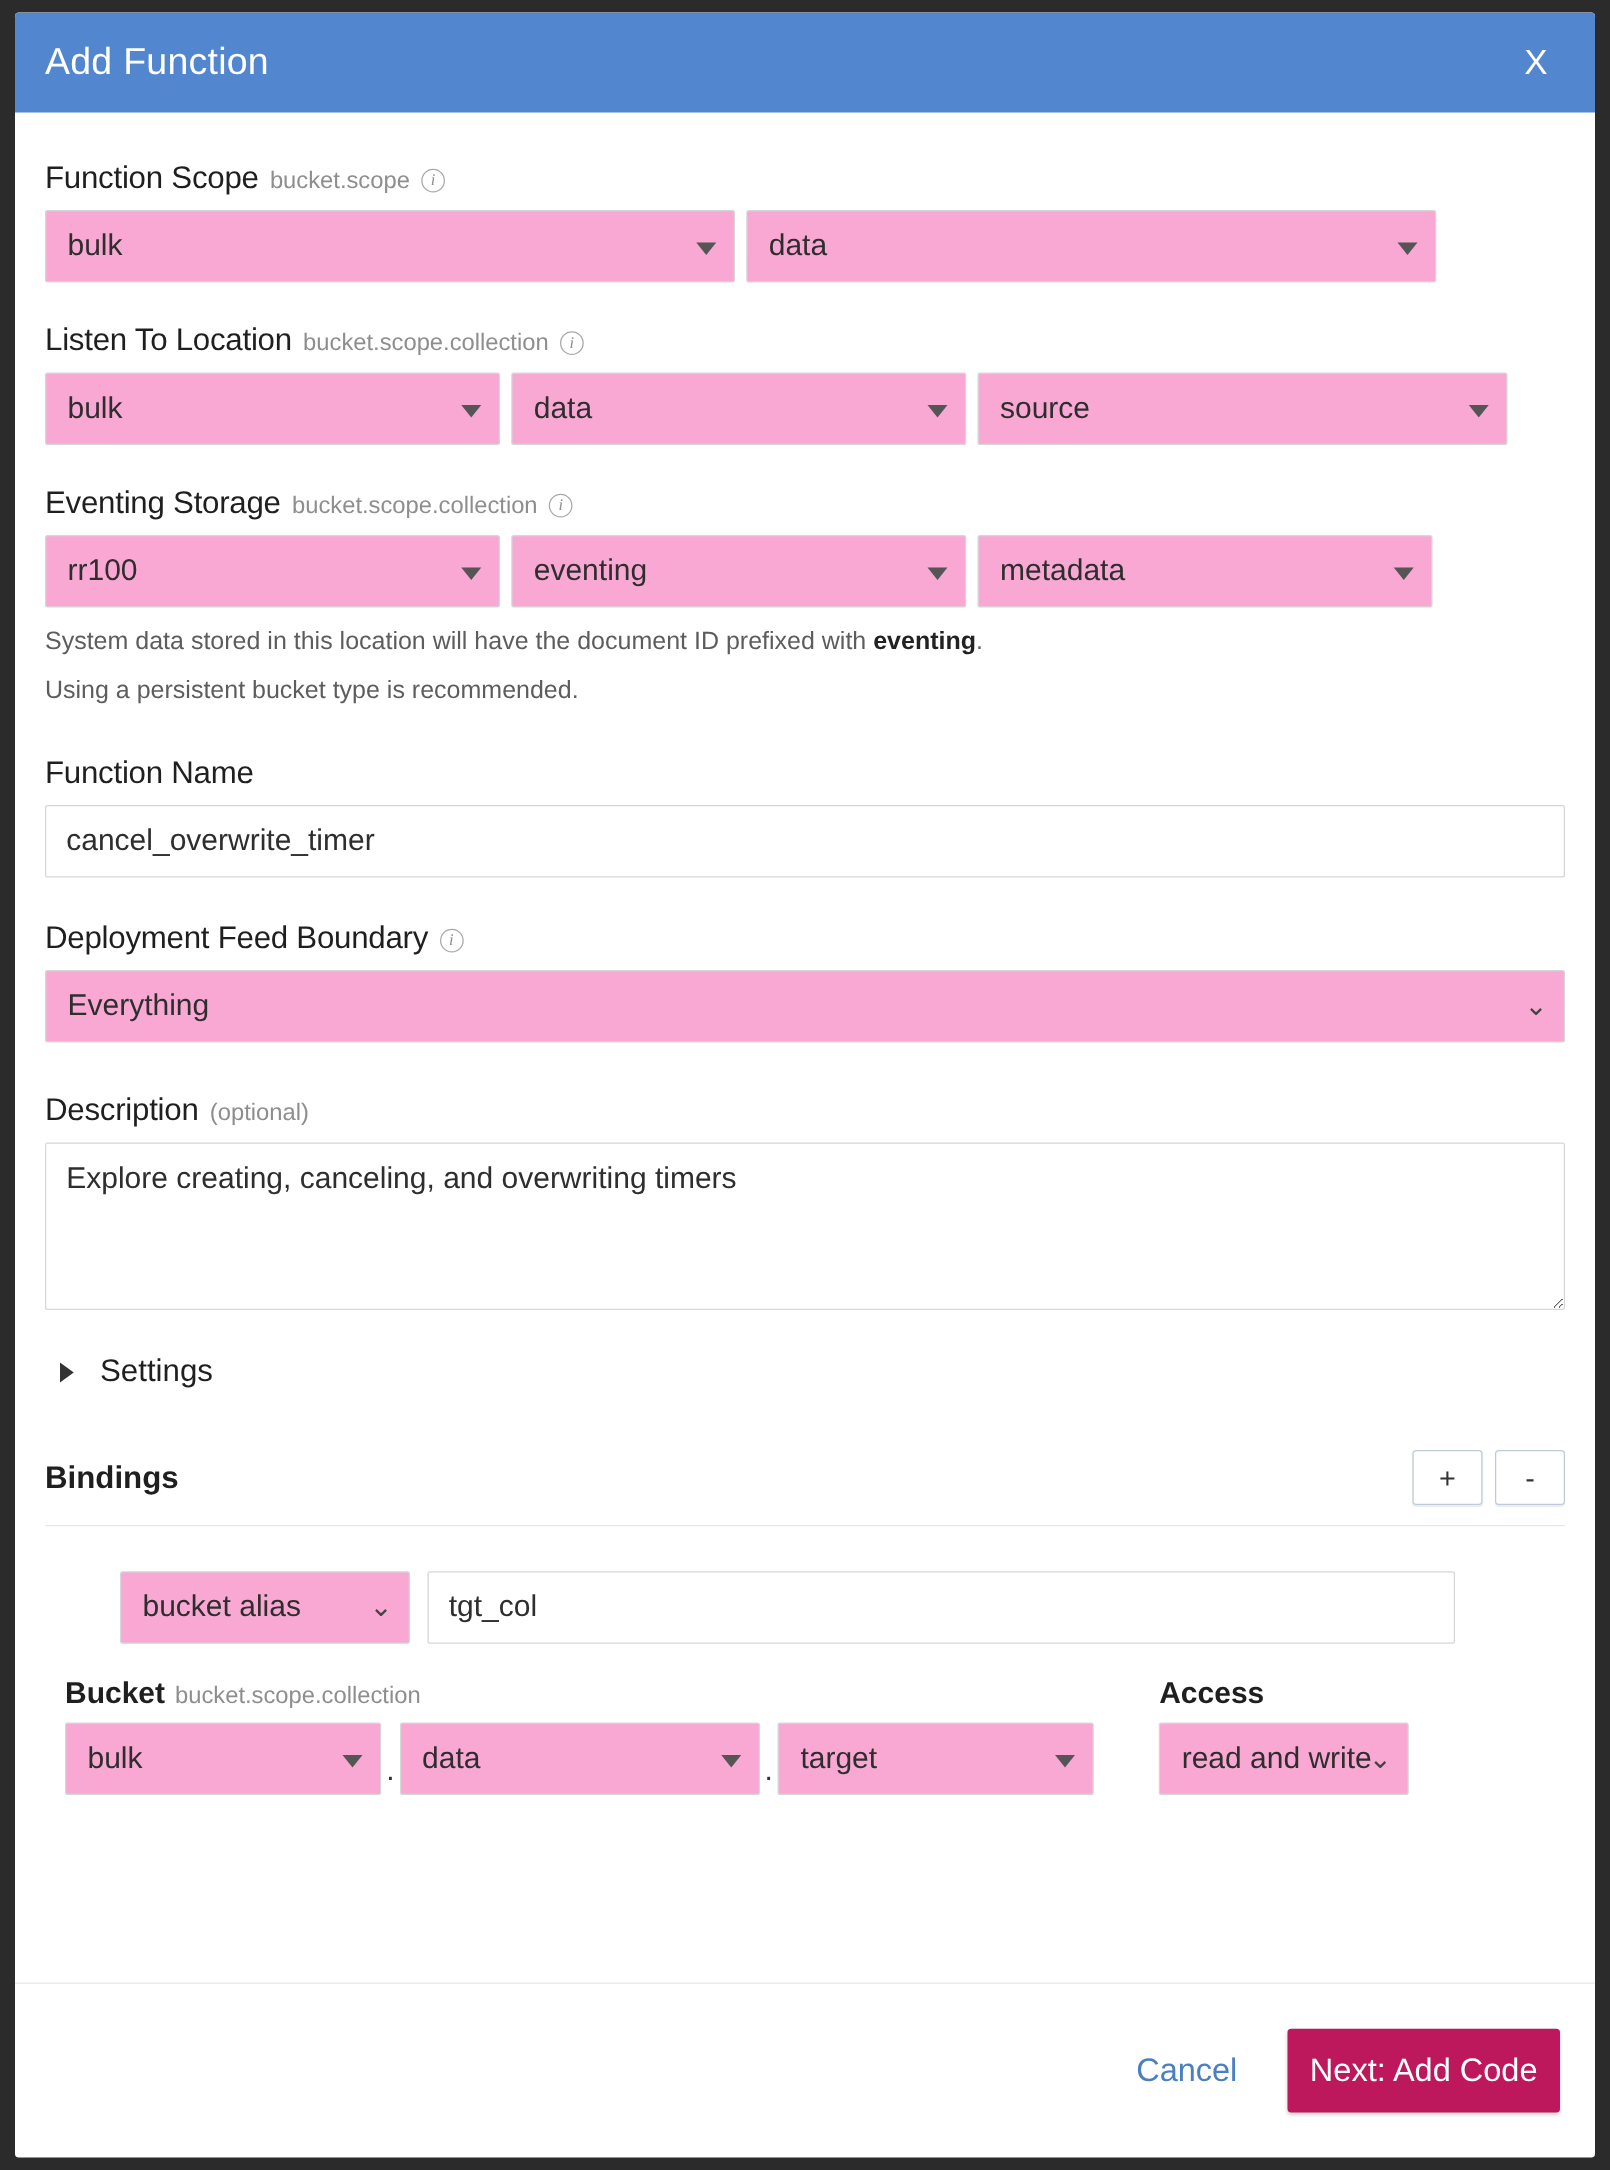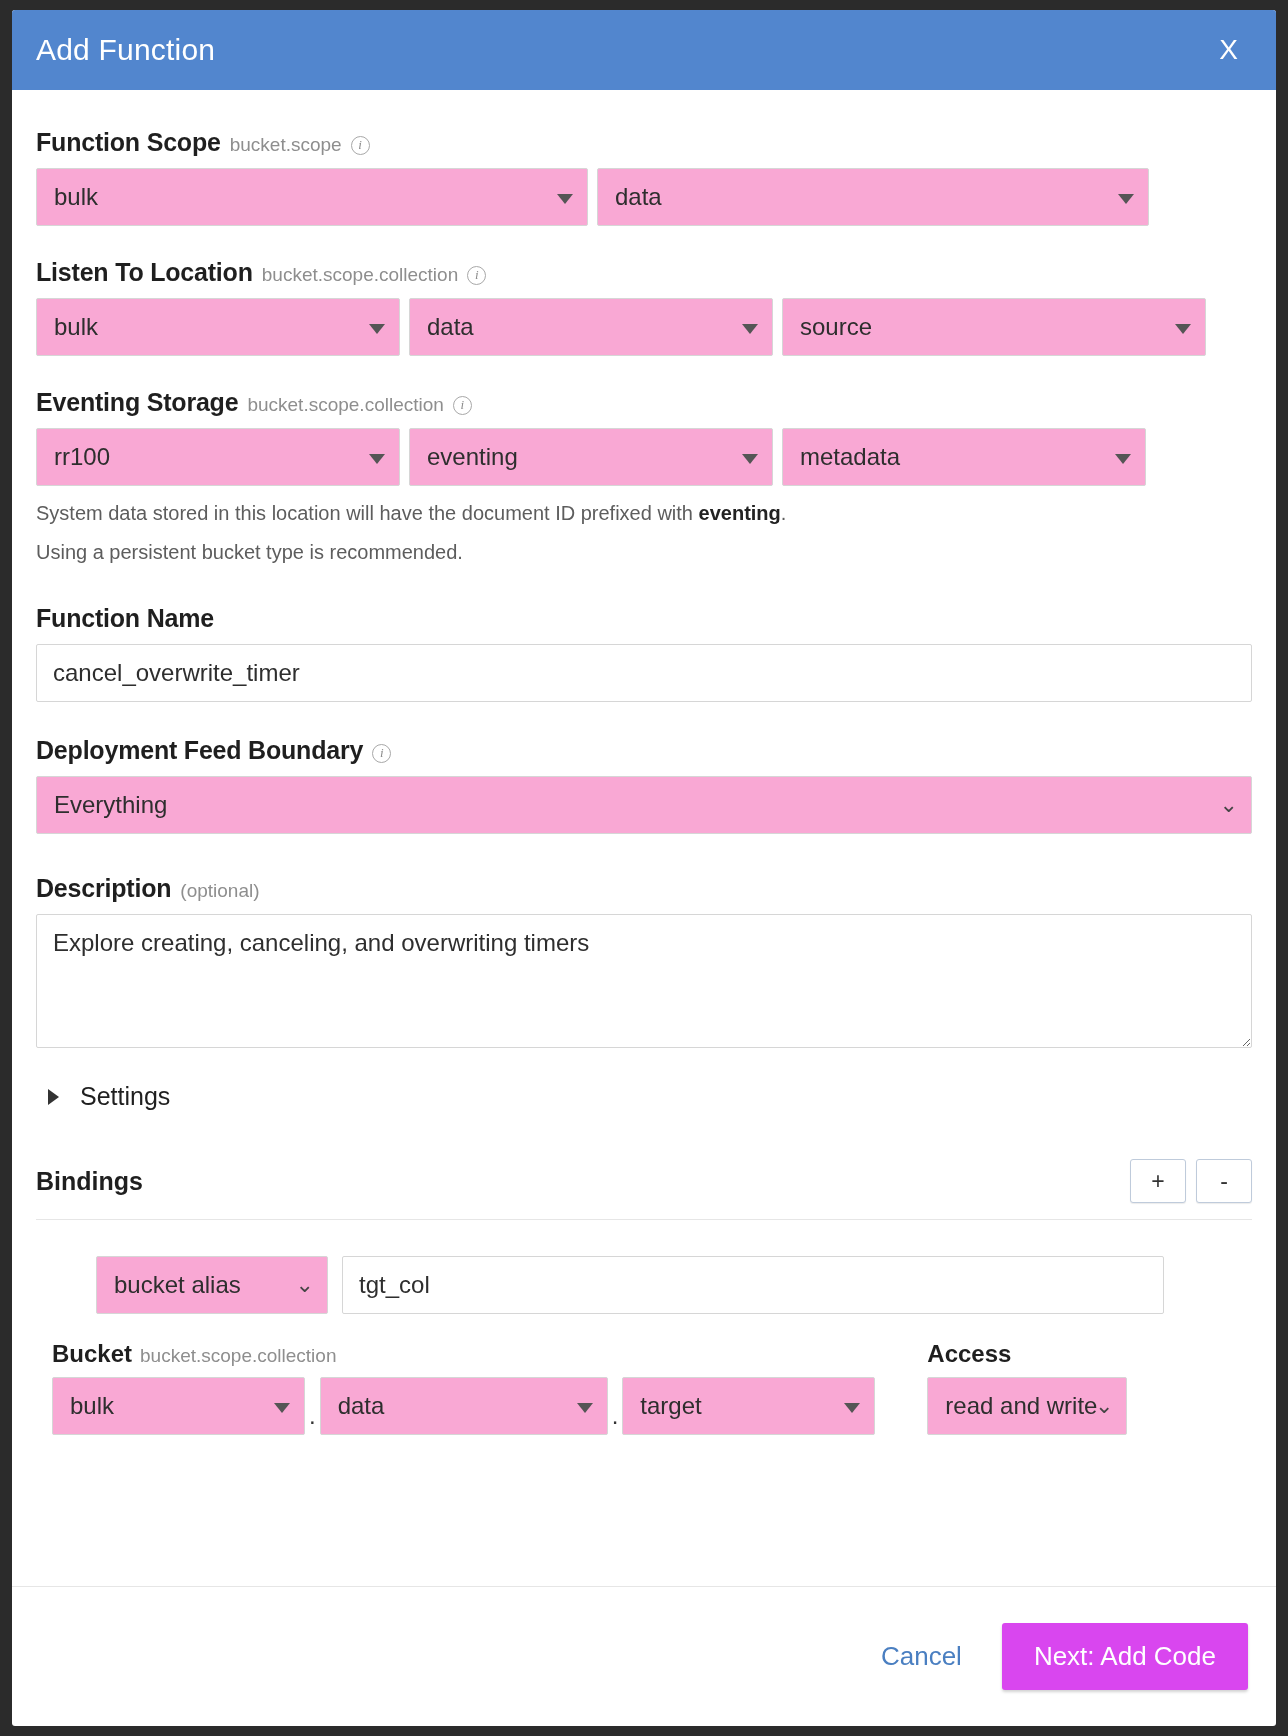--- a/index.html
+++ b/index.html
@@ -50,21 +50,21 @@
     overflow: hidden;
   }
   
   .field-label {
     display: flex;
     align-items: baseline;
     margin-bottom: 11px;
   }
   .field-label .strong {
     font-size: 25px;
-    font-weight: bold;
+    font-weight: normal;
     color: #1f1f1f;
     letter-spacing: -.2px;
   }
   .field-label .sub {
     font-size: 19px;
     color: #8e8e8e;
     margin-left: 9px;
     font-weight: normal;
     margin-top: 12px;
   }
@@ -223,26 +223,26 @@
   }
   .link-btn {
     color: #4a7fc1;
     font-size: 26px;
     cursor: pointer;
     background: none;
     border: none;
     font-family: "Liberation Sans", sans-serif;
   }
   .primary-btn {
-    background: #d946ef;
+    background: #be185d;
     color: #fff;
     font-size: 26px;
     border: none;
     border-radius: 3px;
-    padding: 18px 32px;
+    padding: 18px 18px;
     cursor: pointer;
     box-shadow: 0 2px 3px rgba(0,0,0,.18);
     font-family: "Liberation Sans", sans-serif;
     text-align: right;
   }
 </style>
 </head>
 <body>
 
 <div class="dialog">

